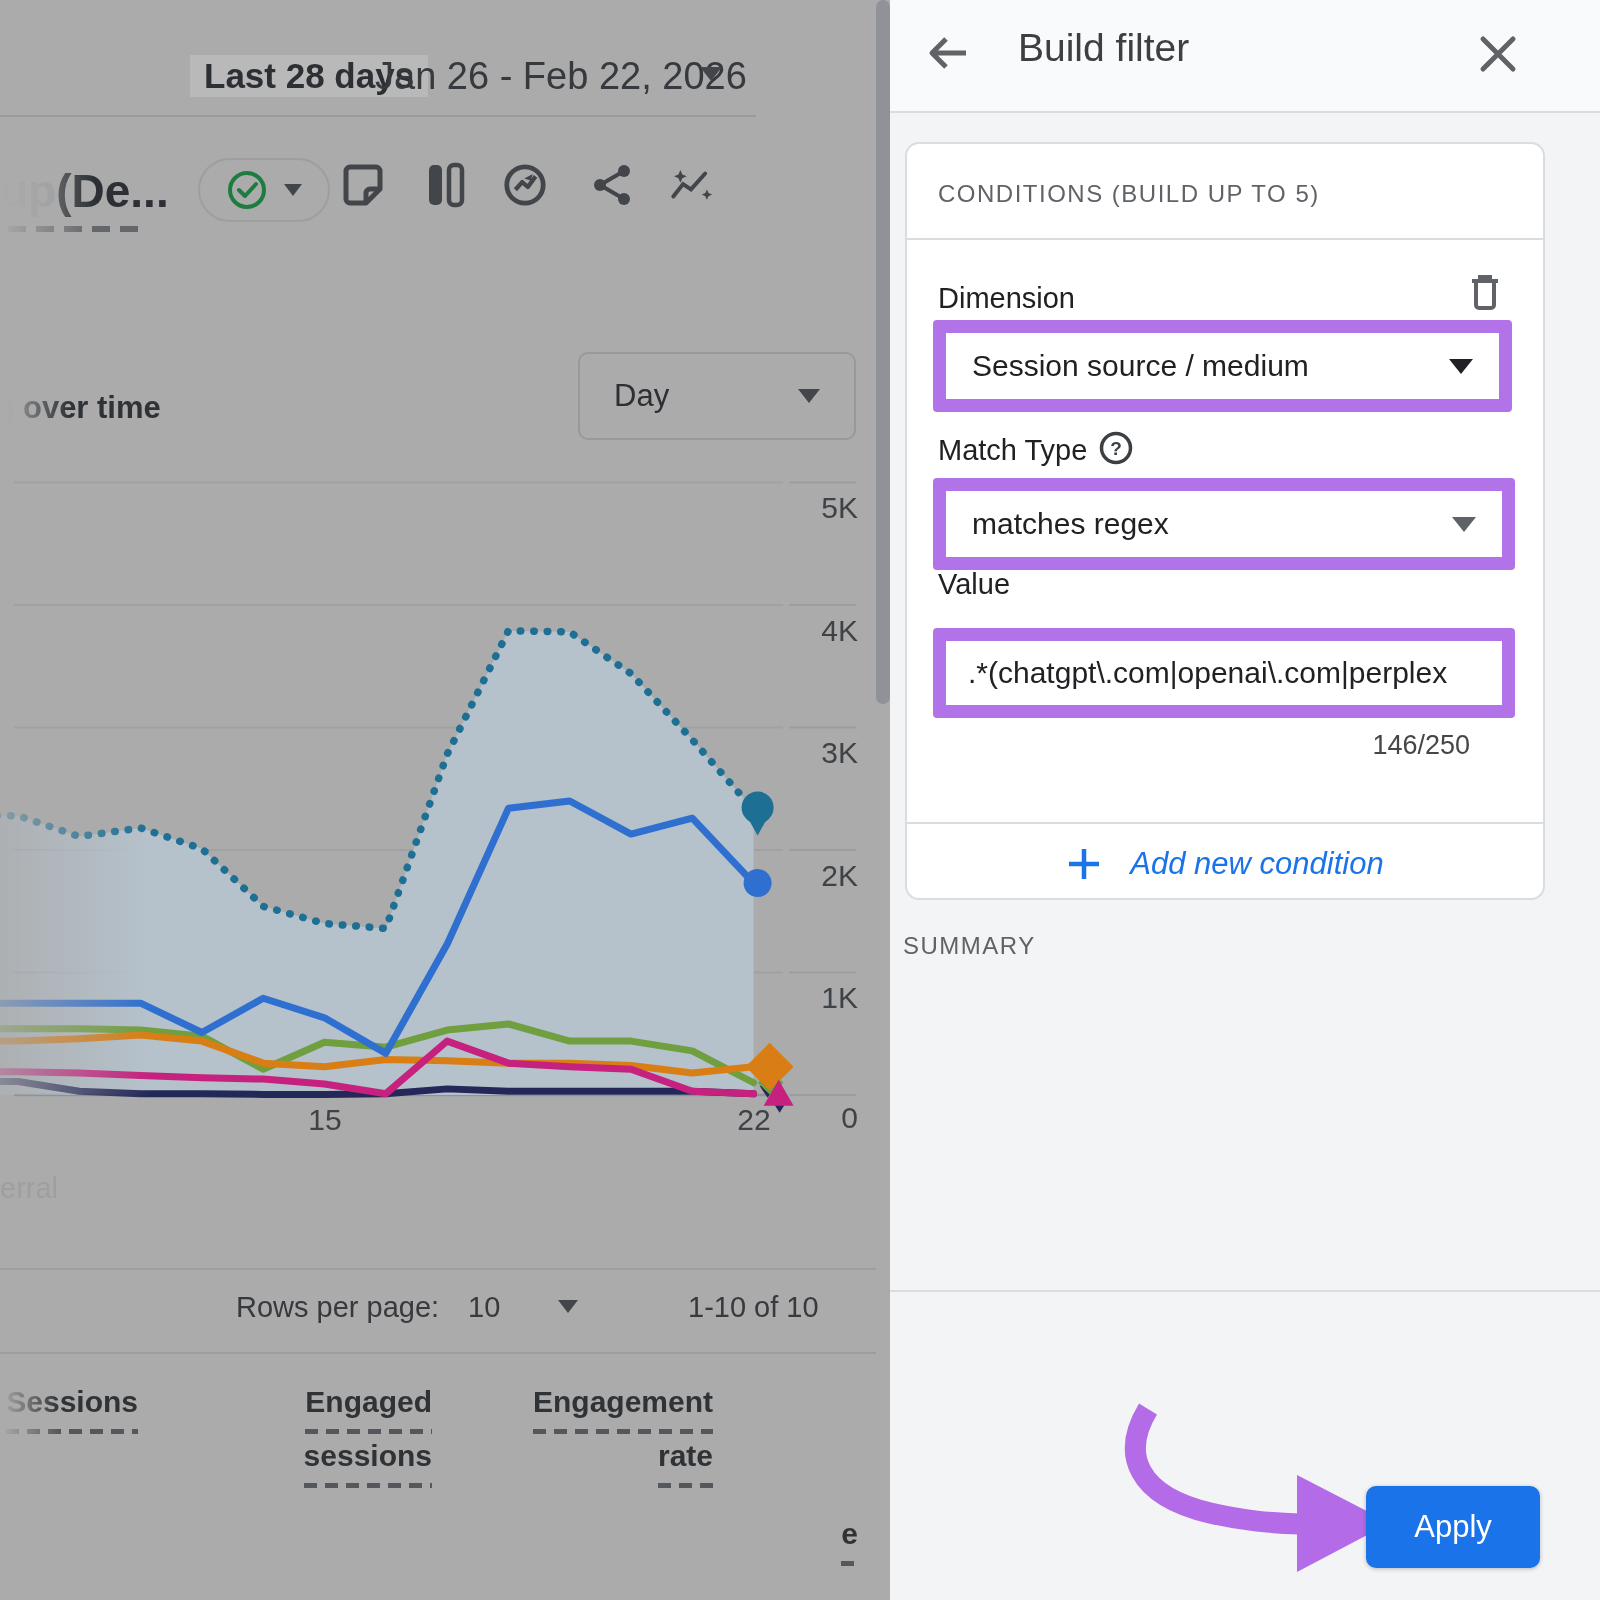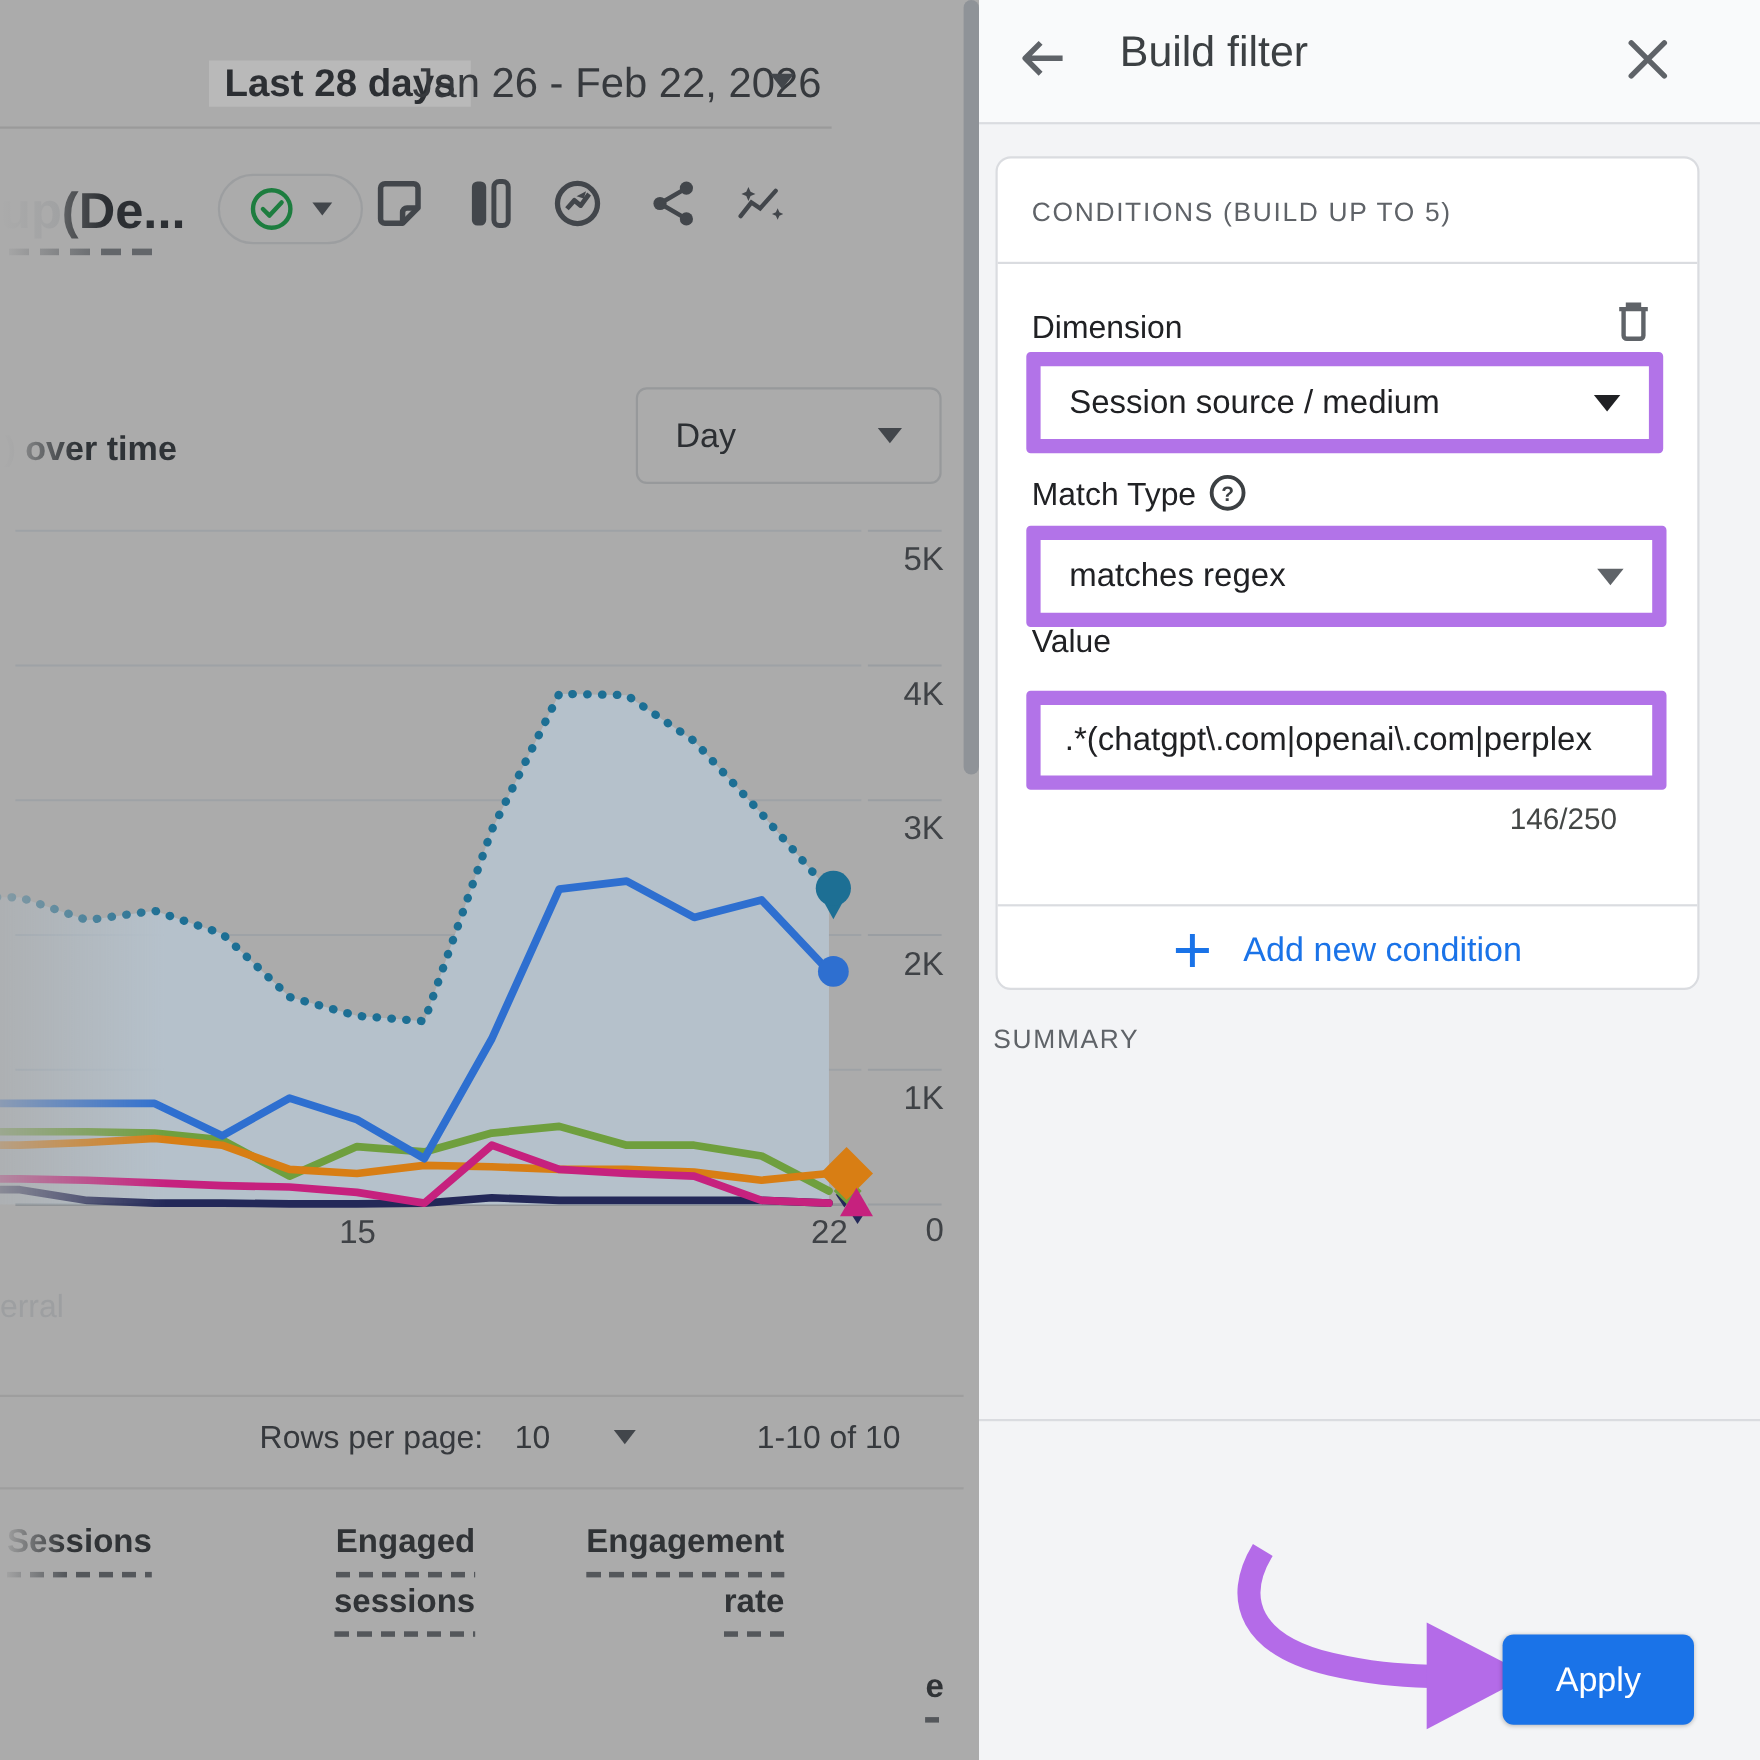--- a/index.html
+++ b/index.html
@@ -252,21 +252,21 @@
     <span class="sel-caret" style="border-top-color:#5f6368;"></span>
   </div>
 
   <div class="abs fld-label" style="left:938px;top:568px;">Value</div>
   <div class="abs purple-box" style="left:933px;top:628px;width:582px;height:90px;padding:0 0 0 22px;">
     <input class="val" type="text" value=".*(chatgpt\.com|openai\.com|perplex" style="">
   </div>
   <div class="abs counter" style="left:1245px;top:730px;width:225px;text-align:right;">146/250</div>
 
   <div class="abs divider-r" style="left:907px;top:822px;width:636px;"></div>
-  <div class="abs" style="left:905px;top:834px;width:640px;height:60px;display:flex;align-items:center;justify-content:center;gap:28px;cursor:pointer;">
+  <div class="abs" style="left:905px;top:834px;width:640px;height:60px;display:flex;align-items:center;justify-content:center;gap:28px;cursor:pointer;font-style:italic;">
     <svg width="36" height="36" viewBox="0 0 36 36">
       <path d="M18 3 v30 M3 18 h30" stroke="#1a73e8" stroke-width="4.5"></path>
     </svg>
     <span class="addcond">Add new condition</span>
   </div>
 
   <div class="abs sec-label" style="left:903px;top:932px;">SUMMARY</div>
 
   <div class="abs divider-r" style="left:890px;top:1290px;width:710px;"></div>
 

